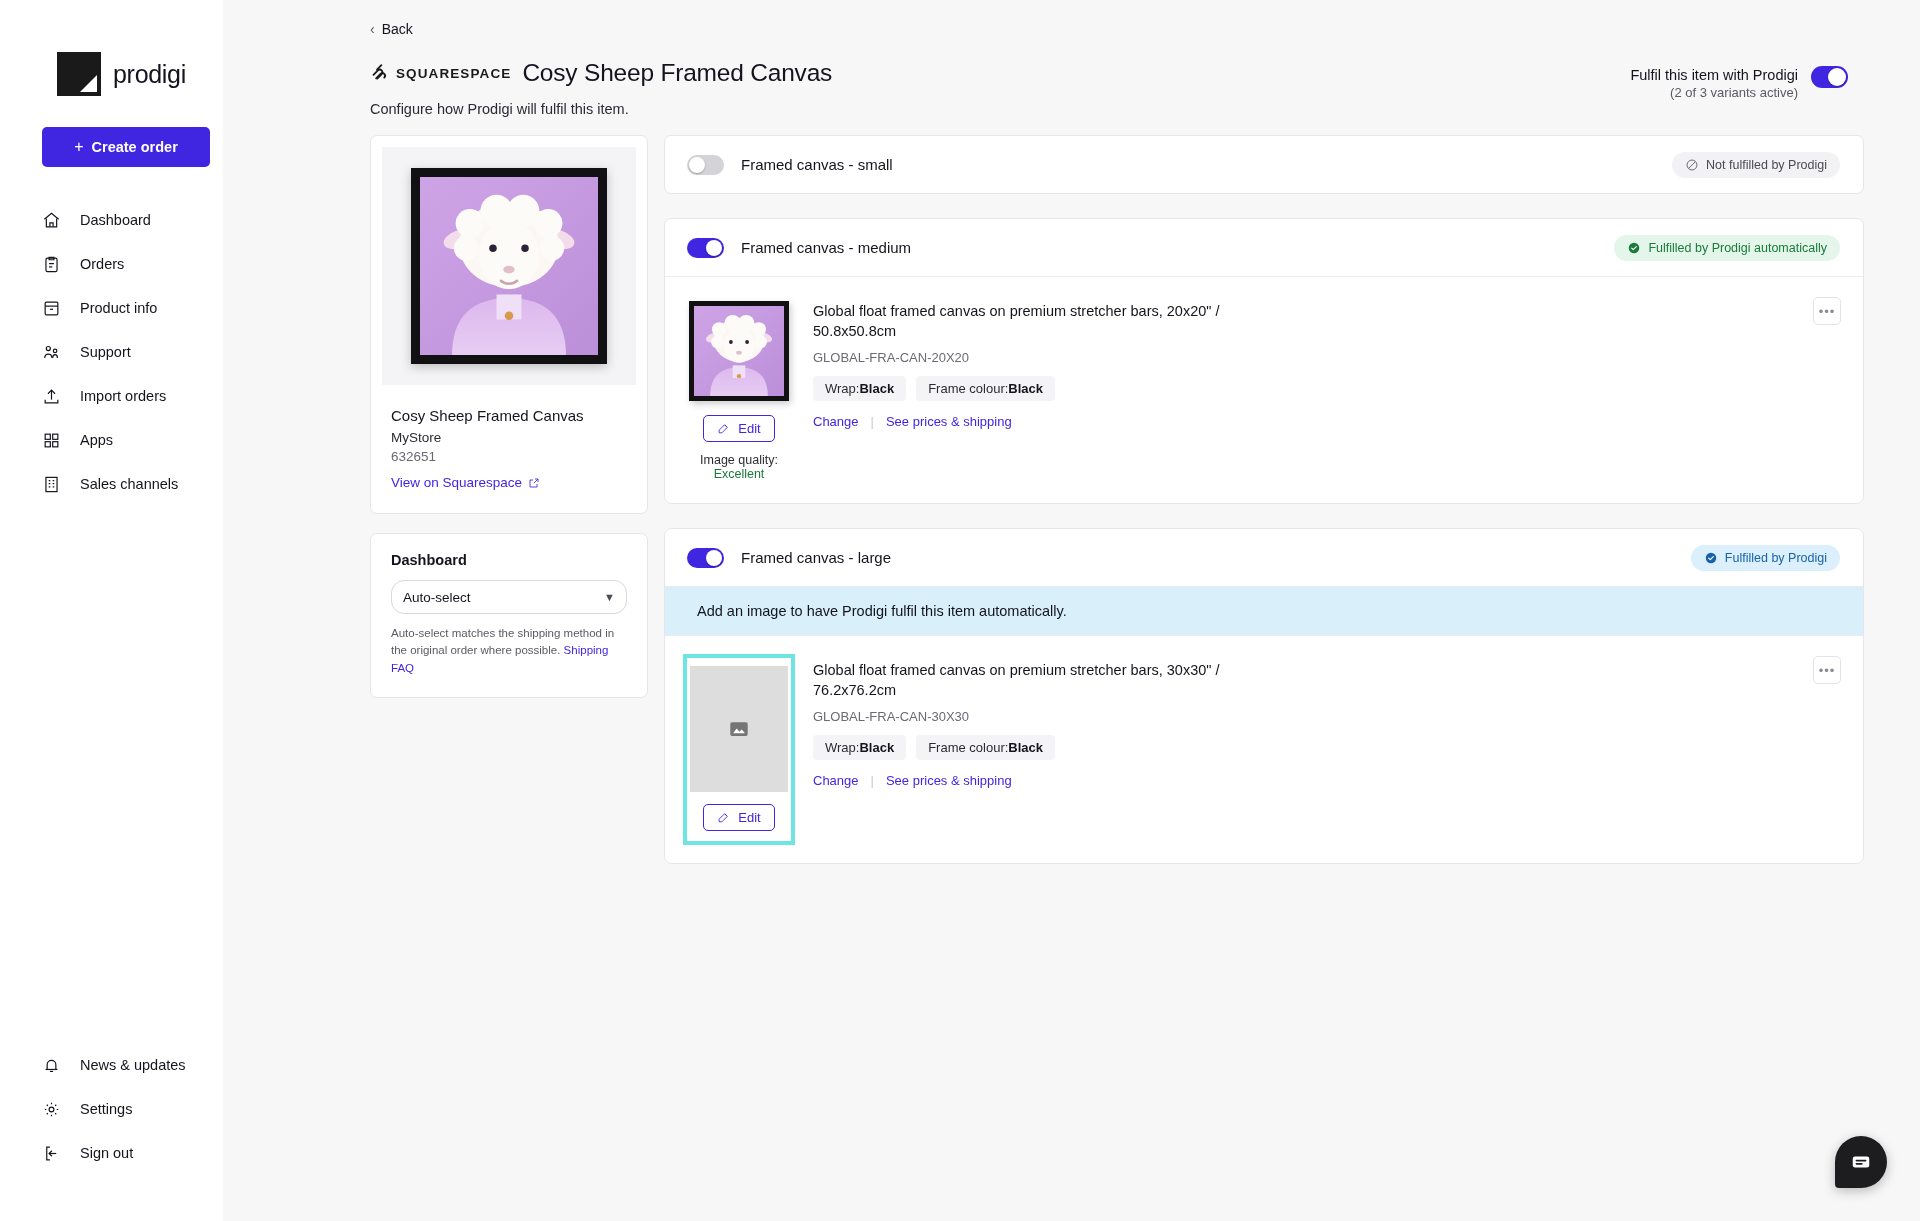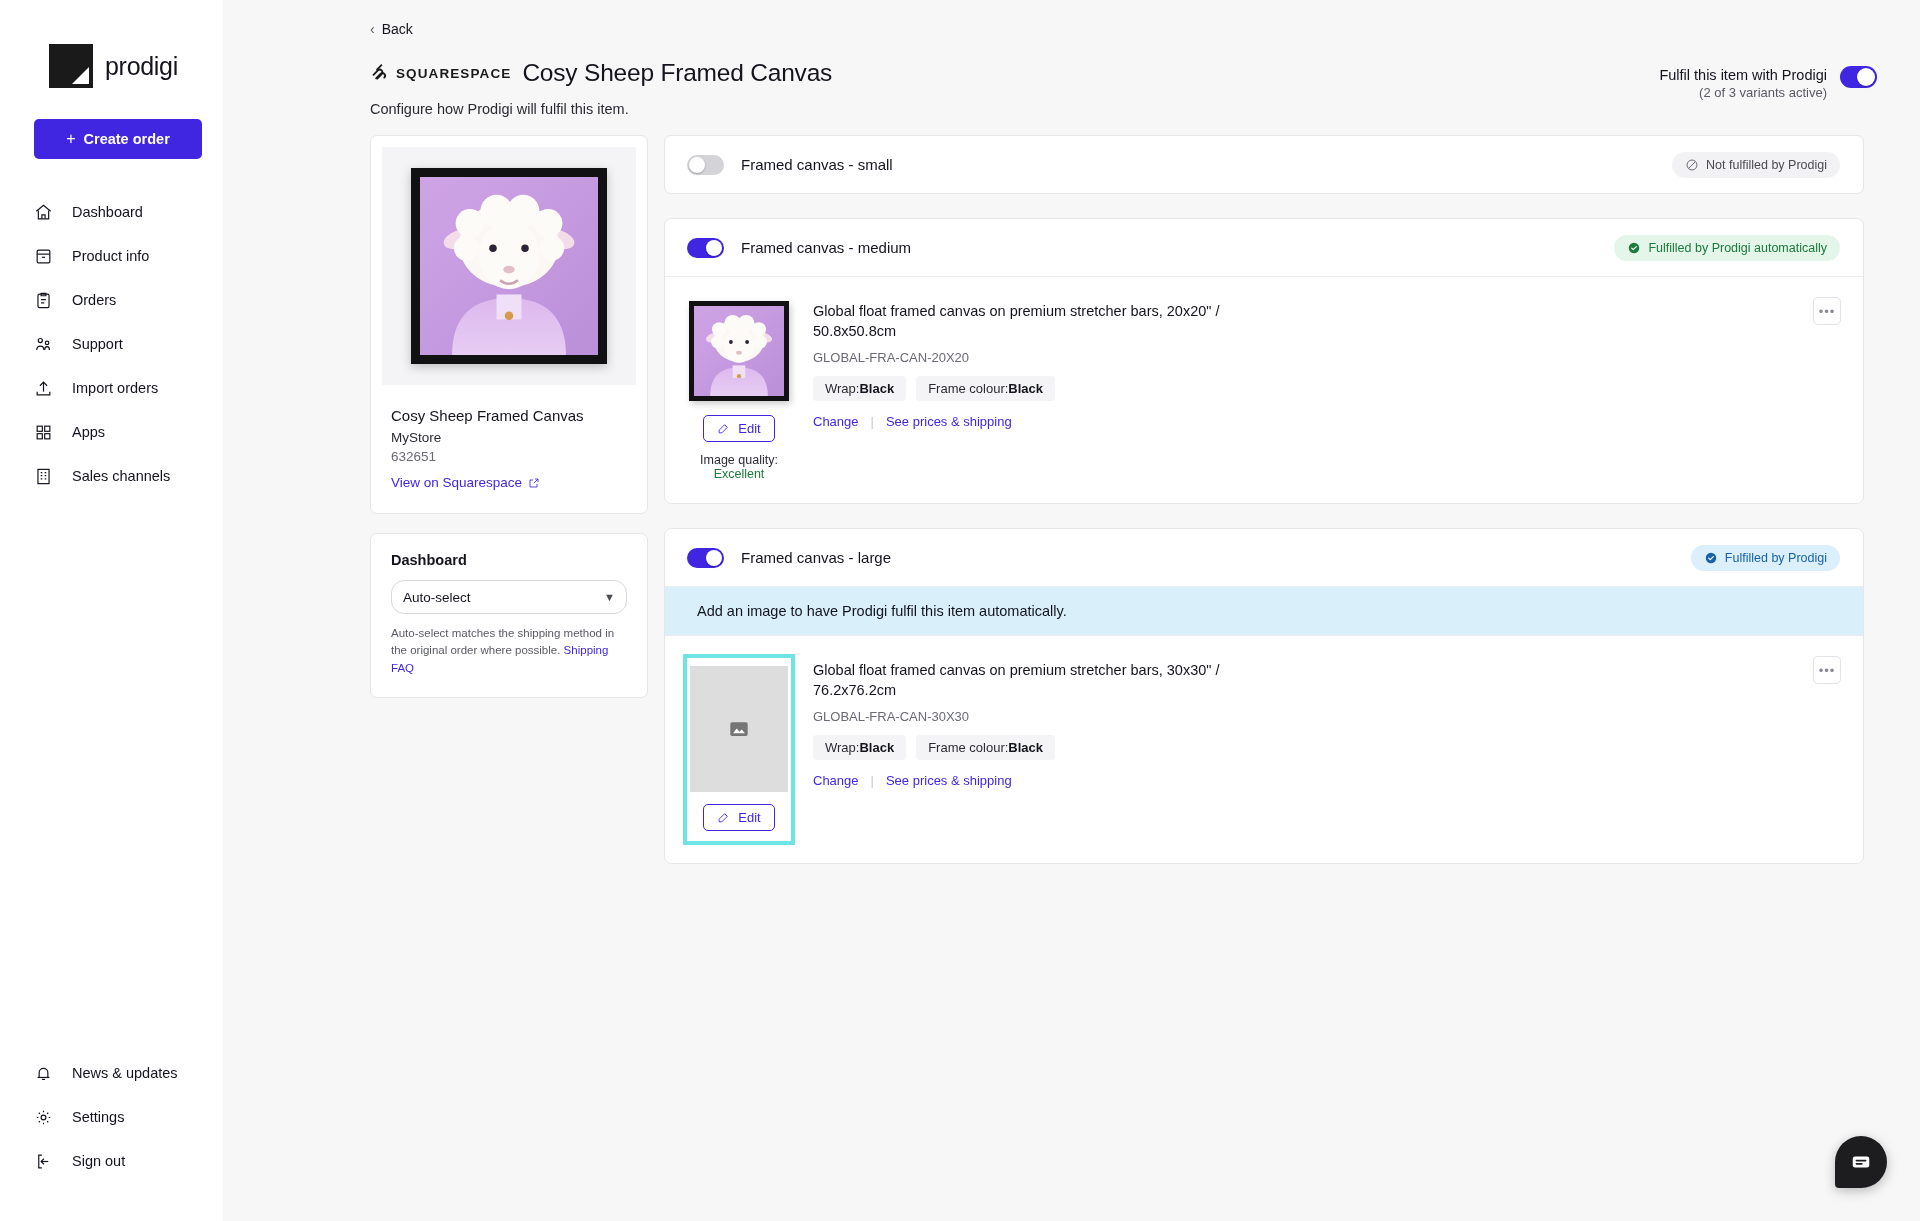--- a/index.html
+++ b/index.html
@@ -9,21 +9,21 @@
     background: #f7f7f7;
     overflow: hidden;
   }
   .app { display: flex; width: 1920px; height: 1221px; }
 
   
   .sidebar {
     width: 223px; min-width: 223px; height: 1221px;
     background: #ffffff;
     display: flex; flex-direction: column;
-    padding: 8px;
+    padding: 16px;
     position: relative;
   }
   .logo-wrap { display: flex; align-items: center; gap: 12px; padding: 36px 0 0 41px; }
   .logo-mark { width: 44px; height: 44px; background: #1a1a1a; position: relative; }
   .logo-mark::after {
     content: ""; position: absolute; right: 4px; bottom: 4px;
     width: 0; height: 0;
     border-left: 17px solid transparent;
     border-bottom: 17px solid #ffffff;
   }
@@ -65,21 +65,21 @@
   .title-row { display: flex; align-items: center; gap: 11px; margin-bottom: 14px; }
   .sqsp-logo { display: flex; align-items: center; gap: 5px; }
   .sqsp-logo svg { width: 21px; height: 21px; }
   .sqsp-word { font-size: 13.5px; font-weight: 700; letter-spacing: 1.1px; color: #1a1a1a; }
   .page-title { font-size: 24.5px; font-weight: 400; color: #14141e; letter-spacing: -0.2px; }
 
   .subtitle { font-size: 14.5px; color: #2b2b33; margin-bottom: 18px; }
   .intro { font-size: 14.5px; color: #2b2b33; line-height: 1.42; margin-bottom: 30px; }
 
   .fulfil-toggle-wrap {
-    position: absolute; right: 43px; top: 66px;
+    position: absolute; right: 72px; top: 66px;
     display: flex; align-items: flex-start; gap: 13px;
   }
   .fulfil-text { text-align: right; }
   .fulfil-main { font-size: 14.5px; color: #14141e; line-height: 1.25; }
   .fulfil-sub { font-size: 13px; color: #5a5a66; line-height: 1.45; }
 
   
   .toggle { width: 37px; height: 20px; border-radius: 10px; position: relative; flex: 0 0 37px; cursor: pointer; }
   .toggle.on { background: #4026e0; }
   .toggle.off { background: #d4d4d8; }
@@ -225,36 +225,36 @@
               <path d="M3 10.5 12 3l9 7.5"></path>
               <path d="M5.5 9.5V20h13V9.5"></path>
               <path d="M10 20v-5h4v5"></path>
             </svg>
         </span>
         <span>Dashboard</span>
       </div>
       <div class="nav-item">
         <span class="nav-ico">
           <svg viewBox="0 0 24 24">
+              <rect x="5" y="4" width="14" height="17" rx="2"></rect>
+              <path d="M9 3h6v3H9z"></path>
+              <path d="M9 11h6M9 15h4"></path>
+            </svg>
+        </span>
+        <span>Orders</span>
+      </div>
+      <div class="nav-item">
+        <span class="nav-ico">
+          <svg viewBox="0 0 24 24">
               <rect x="4" y="4" width="16" height="16" rx="1.5"></rect>
               <path d="M4 9h16"></path>
               <path d="M10 13h4"></path>
             </svg>
         </span>
         <span>Product info</span>
-      </div>
-      <div class="nav-item">
-        <span class="nav-ico">
-          <svg viewBox="0 0 24 24">
-              <rect x="5" y="4" width="14" height="17" rx="2"></rect>
-              <path d="M9 3h6v3H9z"></path>
-              <path d="M9 11h6M9 15h4"></path>
-            </svg>
-        </span>
-        <span>Orders</span>
       </div>
       <div class="nav-item">
         <span class="nav-ico">
           <svg viewBox="0 0 24 24">
               <circle cx="8" cy="7" r="2.6"></circle>
               <path d="M3.5 19c0-3 2-5 4.5-5s4.5 2 4.5 5"></path>
               <circle cx="16.5" cy="10" r="2.2"></circle>
               <path d="M13.5 19c0-2.5 1.4-4.2 3-4.2s3 1.7 3 4.2"></path>
             </svg>
         </span>

